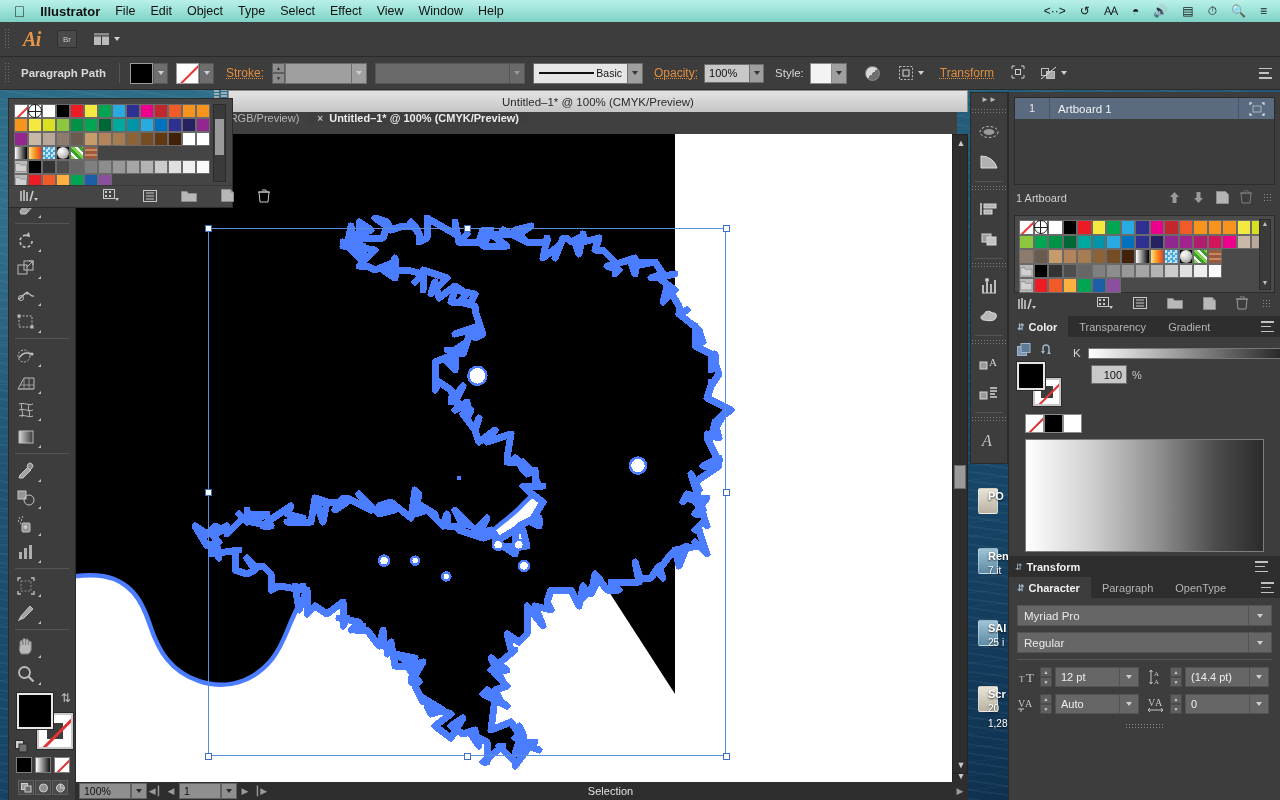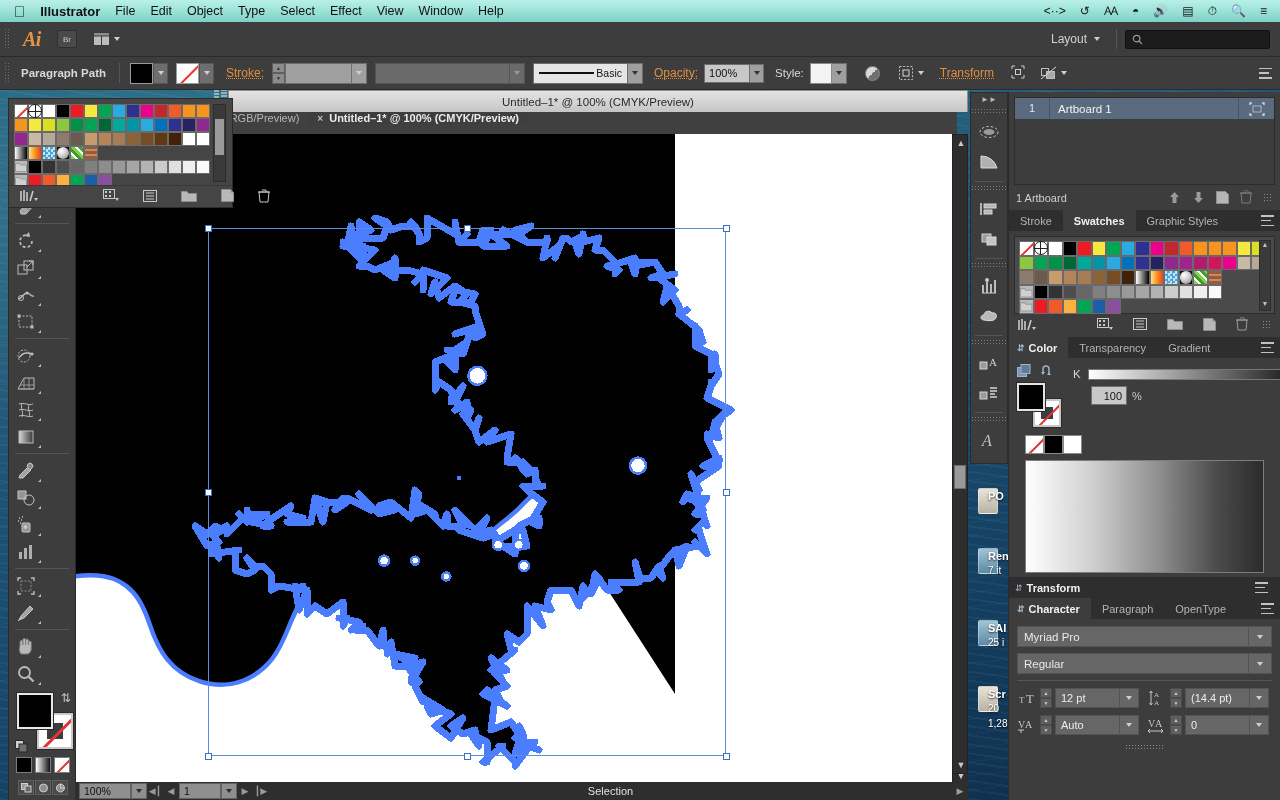--- a/index.html
+++ b/index.html
@@ -295,33 +295,20 @@
     <div class="ai-logo">Ai</div>
     <div style="margin-left:16px" class="sq-btn">Br</div>
     <div style="margin-left:16px; display:flex; align-items:center; gap:4px;">
       <svg width="17" height="14" viewBox="0 0 17 14">
         <rect x="0.5" y="0.5" width="16" height="13" fill="#bcbcbc" stroke="#3a3a3a"></rect>
         <rect x="0.5" y="0.5" width="16" height="3.5" fill="#8c8c8c" stroke="#3a3a3a"></rect>
         <line x1="8.5" y1="4" x2="8.5" y2="13.5" stroke="#3a3a3a"></line>
       </svg>
       <div class="tri"></div>
     </div>
-    <div class="right">
-      <div class="layout-btn">
-        <span>Layout</span>
-        <span class="tri"></span>
-      </div>
-      <div class="vdiv"></div>
-      <div class="searchbox" title="">
-        <svg width="11" height="11" viewBox="0 0 12 12">
-          <circle cx="5" cy="5" r="3.6" fill="none" stroke="#9a9a9a" stroke-width="1.3"></circle>
-          <line x1="7.6" y1="7.6" x2="11" y2="11" stroke="#9a9a9a" stroke-width="1.3"></line>
-        </svg>
-      </div>
-    </div>
   </div>
 
   <div class="ctrlbar">
     <div class="grip"></div>
     <div style="margin-left:10px; width:98px;" class="cb-label">Paragraph Path</div>
     <div class="vdiv"></div>
     <div style="display:flex; align-items:center; gap:0; margin-left:10px;">
       <div class="swatch-btn"></div>
       <div style="width:15px;height:21px;background:#6e6e6e;border:1px solid #555;display:flex;align-items:center;justify-content:center;">
           <div class="tri"></div>
@@ -1068,32 +1055,20 @@
             <svg width="12" height="14" viewBox="0 0 12 14">
                 <path d="M1,3 h10 l-1,10 h-8 Z" fill="none" stroke="#7c7c7c"></path>
                 <path d="M0,3 h12 M4,1 h4 v2" stroke="#7c7c7c"></path>
               </svg></span>
           <span style="width:10px;height:10px;
                 background-image:radial-gradient(circle,#8d8d8d .7px,transparent .9px); background-size:3px 3px;"></span>
         </div>
       </div>
     </div>
 
-    <div class="ptabs">
-      <div class="ptab">Stroke</div>
-      <div class="ptab active">Swatches</div>
-      <div class="ptab">Graphic Styles</div>
-      <div class="pmenu">
-          <div class="menuico">
-            <i></i>
-            <i></i>
-            <i></i>
-          </div>
-        </div>
-    </div>
     <div class="pbody">
       <div class="swpanel">
         <div id="rdock-swatch-grid">
             <div class="sw-row">
               <div class="sw none" style="width: 14.5px; height: 14.5px;"></div>
               <div class="sw reg" style="width: 14.5px; height: 14.5px;"></div>
               <div class="sw" style="width: 14.5px; height: 14.5px; background: rgb(255, 255, 255);"></div>
               <div class="sw" style="width: 14.5px; height: 14.5px; background: rgb(0, 0, 0);"></div>
               <div class="sw" style="width: 14.5px; height: 14.5px; background: rgb(237, 28, 36);"></div>
               <div class="sw" style="width: 14.5px; height: 14.5px; background: rgb(245, 233, 63);"></div>

